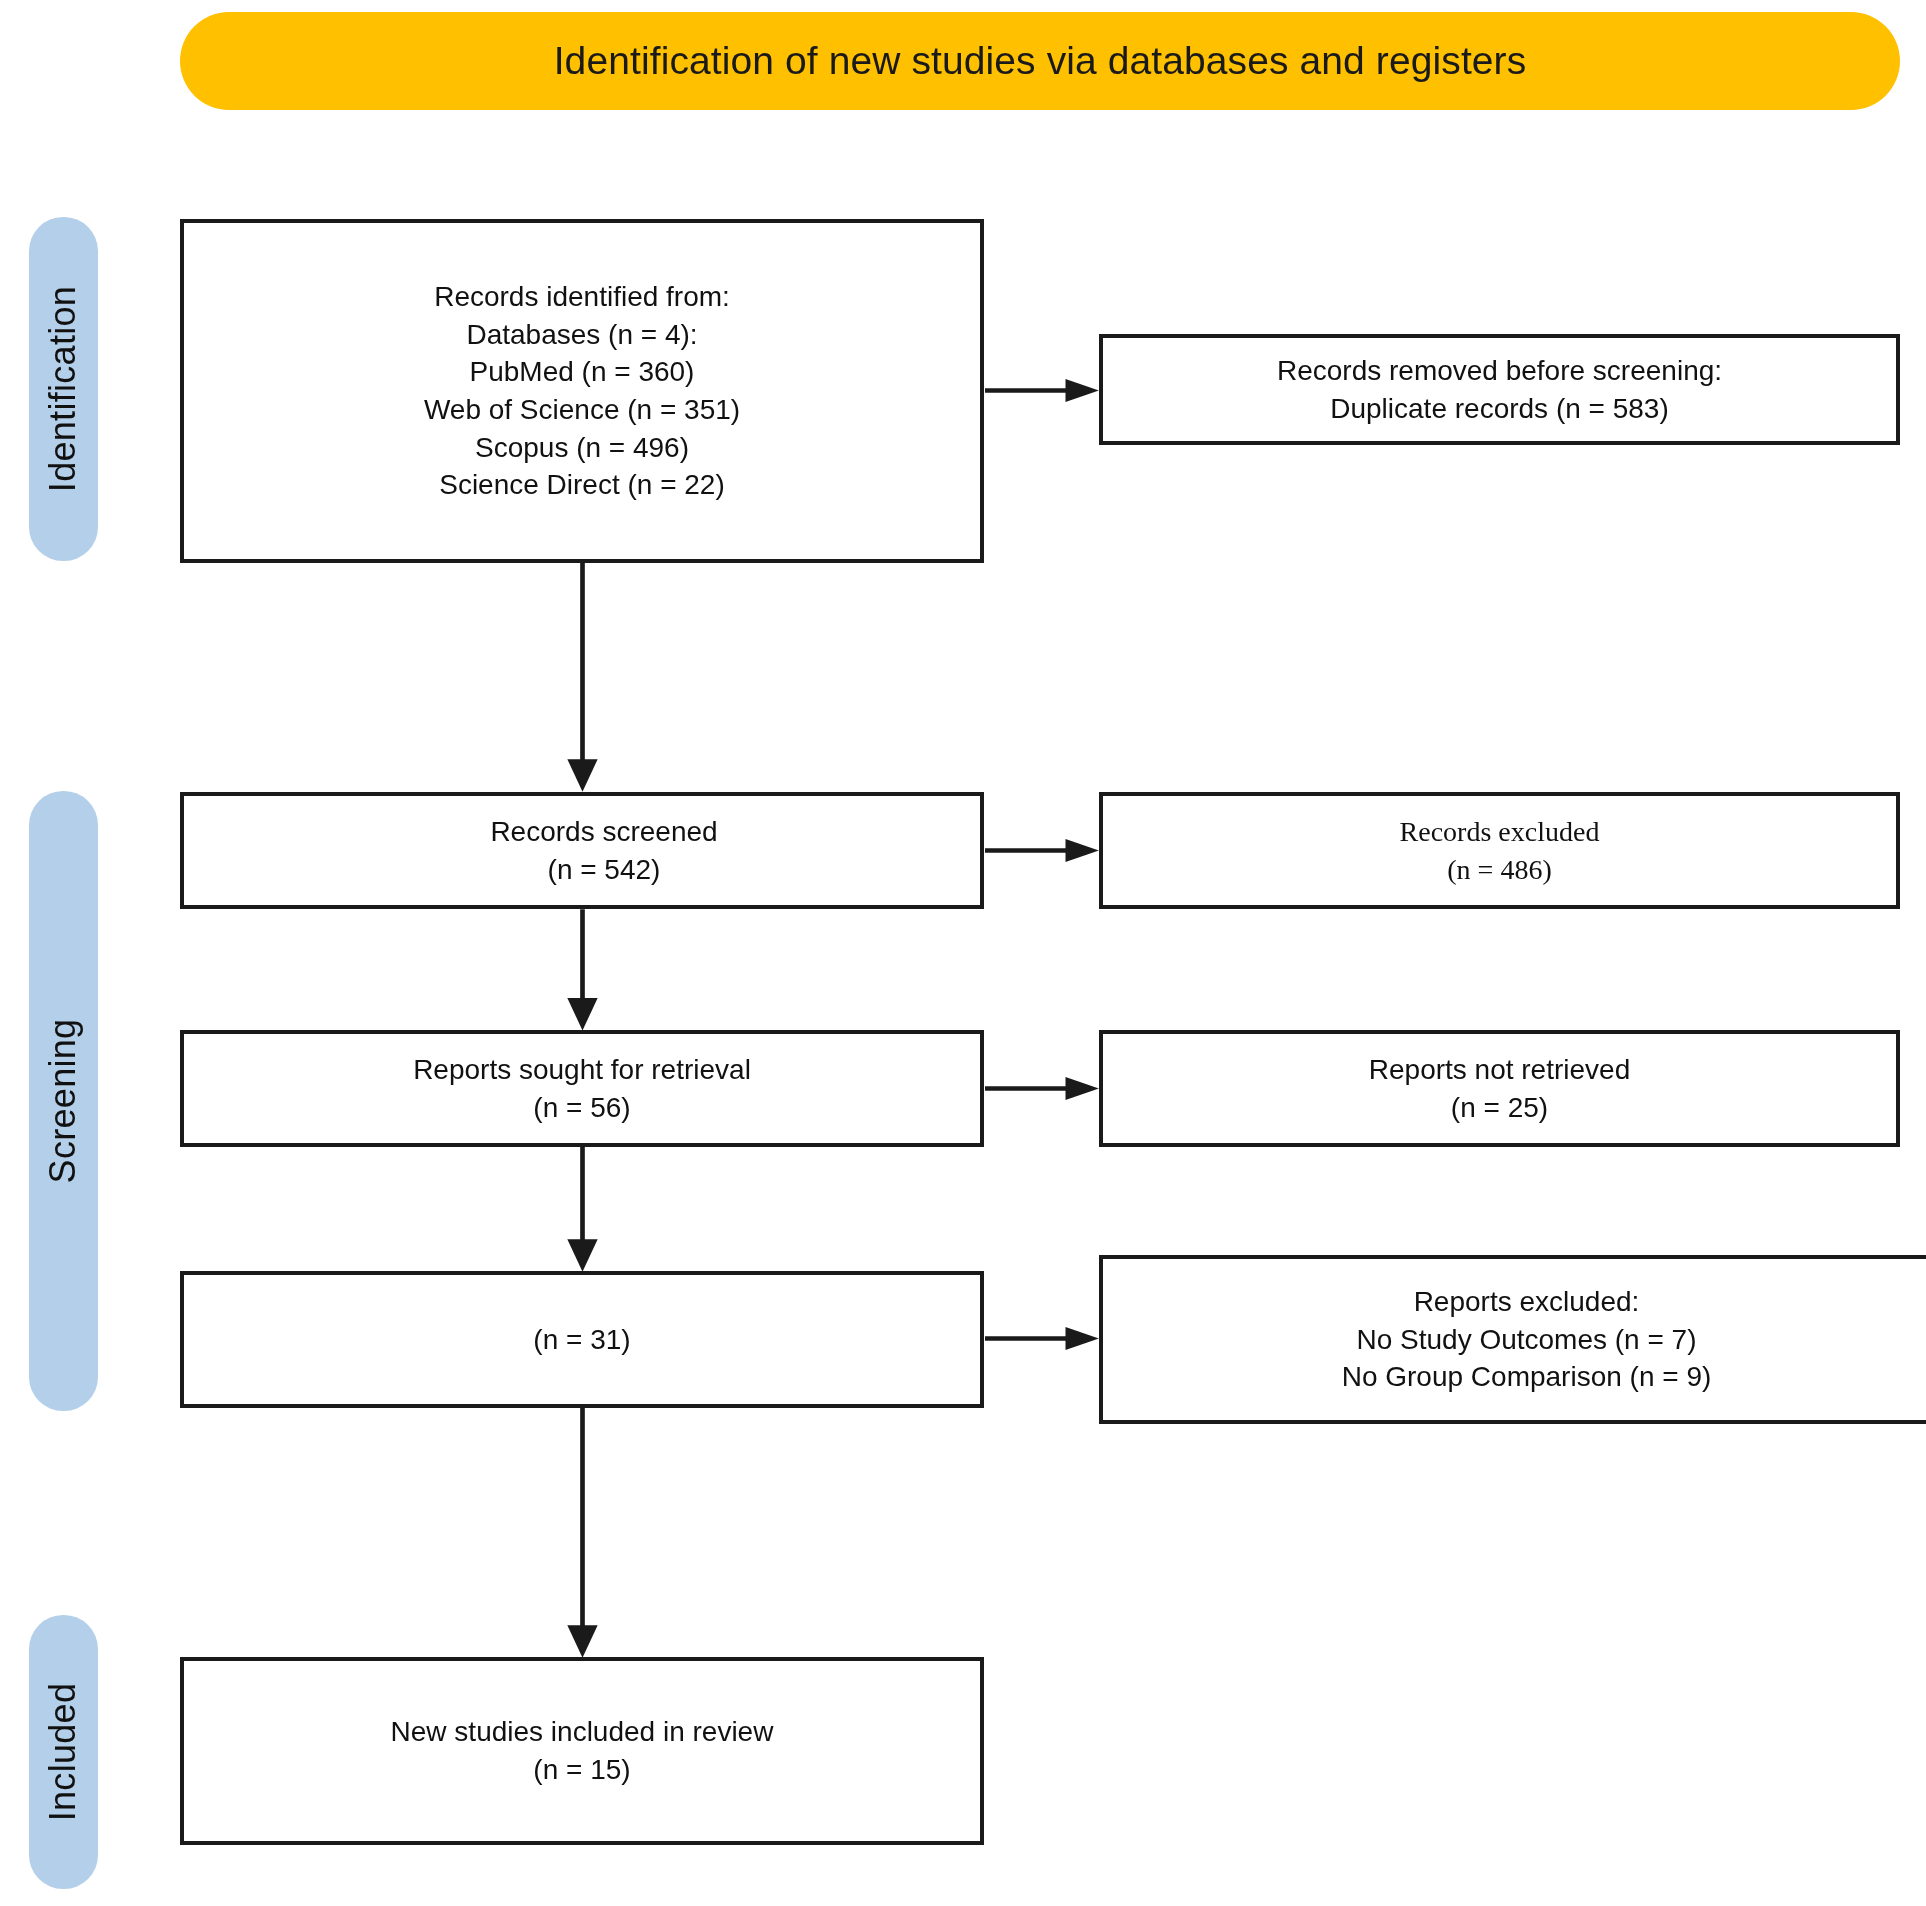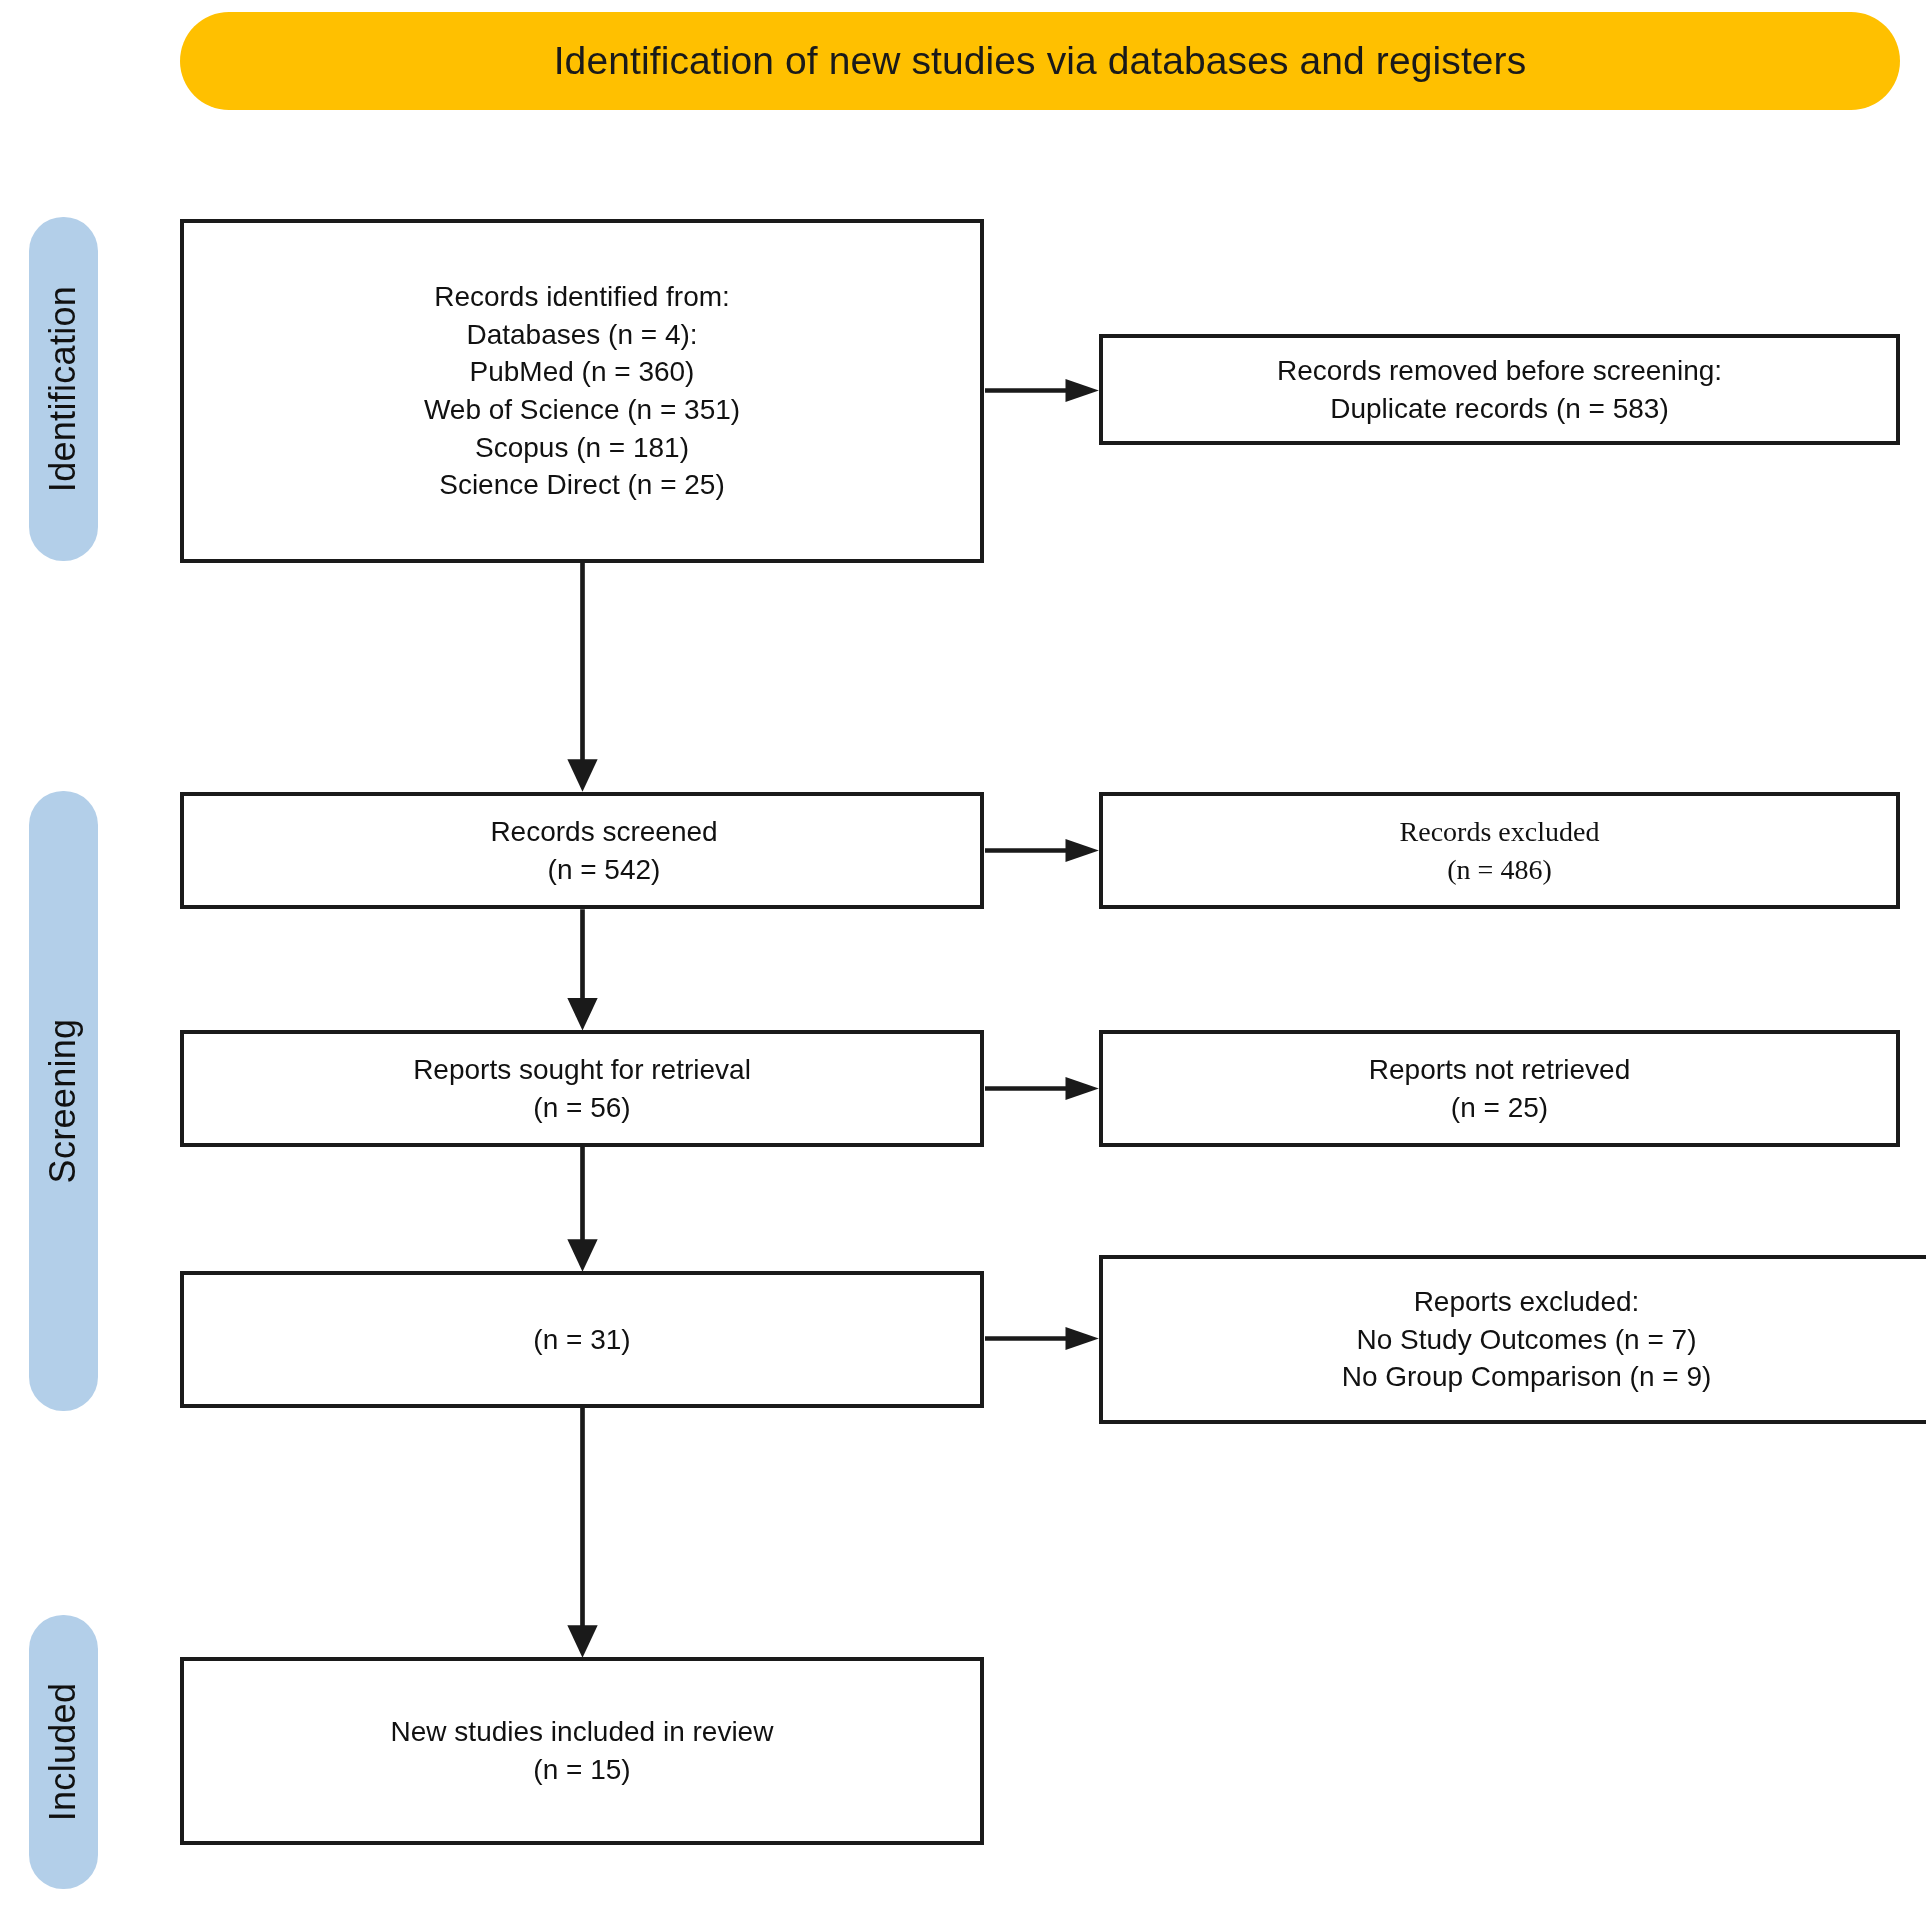--- a/index.html
+++ b/index.html
@@ -173,22 +173,22 @@
       <polygon points="4,374 56,374 30,430" fill="#1a1a1a"></polygon>
     </svg>
   </div>
 
   <div class="flow-box" id="box-identified">
     <div class="box-text">
       <span class="ln">Records identified from:</span>
       <span class="ln">Databases (n = 4):</span>
       <span class="ln">PubMed (n = 360)</span>
       <span class="ln">Web of Science (n = 351)</span>
-      <span class="ln">Scopus (n = 181)</span>
-      <span class="ln">Science Direct (n = 25)</span>
+      <span class="ln">Scopus (n = 496)</span>
+      <span class="ln">Science Direct (n = 22)</span>
     </div>
   </div>
 
   <div class="flow-box" id="box-screened">
     <div class="box-text">
       <span class="ln">Records screened</span>
       <span class="ln">(n = 542)</span>
     </div>
   </div>
 

